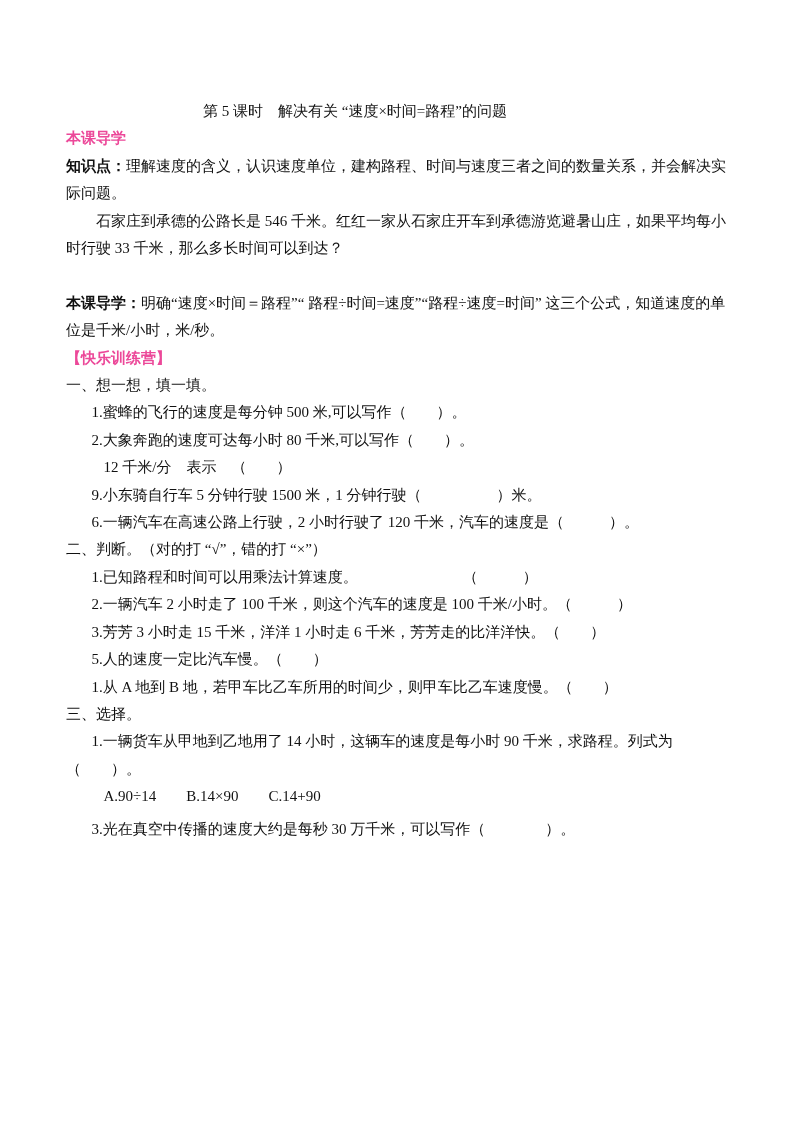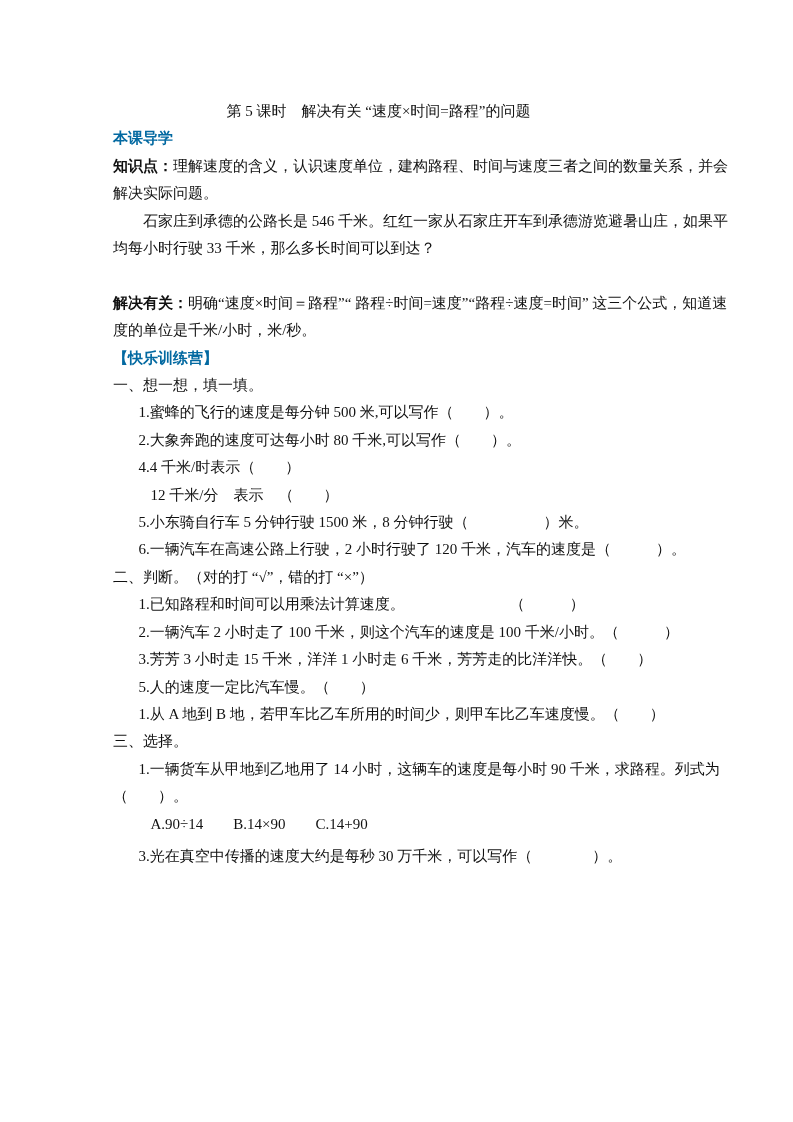--- a/index.html
+++ b/index.html
@@ -8,50 +8,49 @@
     background:#ffffff;
     overflow:hidden;
     font-family:"Liberation Serif","DejaVu Serif",serif;
     color:#111111;
   }
   .doc{
     padding:98px 53px 0 66px;
     font-size:15px;
     line-height:27.4px;
   }
-  .line{min-height:27.4px;margin-left:47px;}
+  .line{min-height:27.4px;}
   .title{text-align:center;margin-right:96px;}
-  .red-heading{color:#0369a1;font-weight:bold;}
+  .red-heading{color:#ec4899;font-weight:bold;}
   .lead-label{font-weight:bold;}
   .indent2{text-indent:2em;}
   .item{text-indent:1.7em;}
   .subitem{text-indent:2.5em;}
   .options{text-indent:2.5em;}
   .section{text-indent:0;}
   .blank{height:27.4px;}
   .gap{margin-top:5px;}
 </style>
 </head>
 <body>
 
 <div class="doc">
   <div class="line title">第 5 课时　解决有关 “速度×时间=路程”的问题</div>
   <div id="paragraphs">
       <div class="line red-heading"><span>本课导学</span></div>
       <div class="line lead"><span class="lead-label">知识点：</span><span>理解速度的含义，认识速度单位，建构路程、时间与速度三者之间的数量关系，并会解决实际问题。</span></div>
       <div class="line indent2"><span>石家庄到承德的公路长是 546 千米。红红一家从石家庄开车到承德游览避暑山庄，如果平均每小时行驶 33 千米，那么多长时间可以到达？</span></div>
       <div class="line blank"><span></span></div>
-      <div class="line lead"><span class="lead-label">解决有关：</span><span>明确“速度×时间＝路程”“ 路程÷时间=速度”“路程÷速度=时间” 这三个公式，知道速度的单位是千米/小时，米/秒。</span></div>
+      <div class="line lead"><span class="lead-label">本课导学：</span><span>明确“速度×时间＝路程”“ 路程÷时间=速度”“路程÷速度=时间” 这三个公式，知道速度的单位是千米/小时，米/秒。</span></div>
       <div class="line red-heading"><span>【快乐训练营】</span></div>
       <div class="line section"><span>一、想一想，填一填。</span></div>
       <div class="line item"><span>1.蜜蜂的飞行的速度是每分钟 500 米,可以写作（　　）。</span></div>
       <div class="line item"><span>2.大象奔跑的速度可达每小时 80 千米,可以写作（　　）。</span></div>
-      <div class="line item"><span>4.4 千米/时表示（　　）</span></div>
       <div class="line subitem"><span>12 千米/分　表示　（　　）</span></div>
-      <div class="line item"><span>5.小东骑自行车 5 分钟行驶 1500 米，8 分钟行驶（　　　　　）米。</span></div>
+      <div class="line item"><span>9.小东骑自行车 5 分钟行驶 1500 米，1 分钟行驶（　　　　　）米。</span></div>
       <div class="line item"><span>6.一辆汽车在高速公路上行驶，2 小时行驶了 120 千米，汽车的速度是（　　　）。</span></div>
       <div class="line section"><span>二、判断。（对的打 “√”，错的打 “×”）</span></div>
       <div class="line item"><span>1.已知路程和时间可以用乘法计算速度。　　　　　　　（　　　）</span></div>
       <div class="line item"><span>2.一辆汽车 2 小时走了 100 千米，则这个汽车的速度是 100 千米/小时。（　　　）</span></div>
       <div class="line item"><span>3.芳芳 3 小时走 15 千米，洋洋 1 小时走 6 千米，芳芳走的比洋洋快。（　　）</span></div>
       <div class="line item"><span>5.人的速度一定比汽车慢。（　　）</span></div>
       <div class="line item"><span>1.从 A 地到 B 地，若甲车比乙车所用的时间少，则甲车比乙车速度慢。（　　）</span></div>
       <div class="line section"><span>三、选择。</span></div>
       <div class="line item"><span>1.一辆货车从甲地到乙地用了 14 小时，这辆车的速度是每小时 90 千米，求路程。列式为（　　）。</span></div>
       <div class="line options"><span>A.90÷14　　B.14×90　　C.14+90</span></div>

